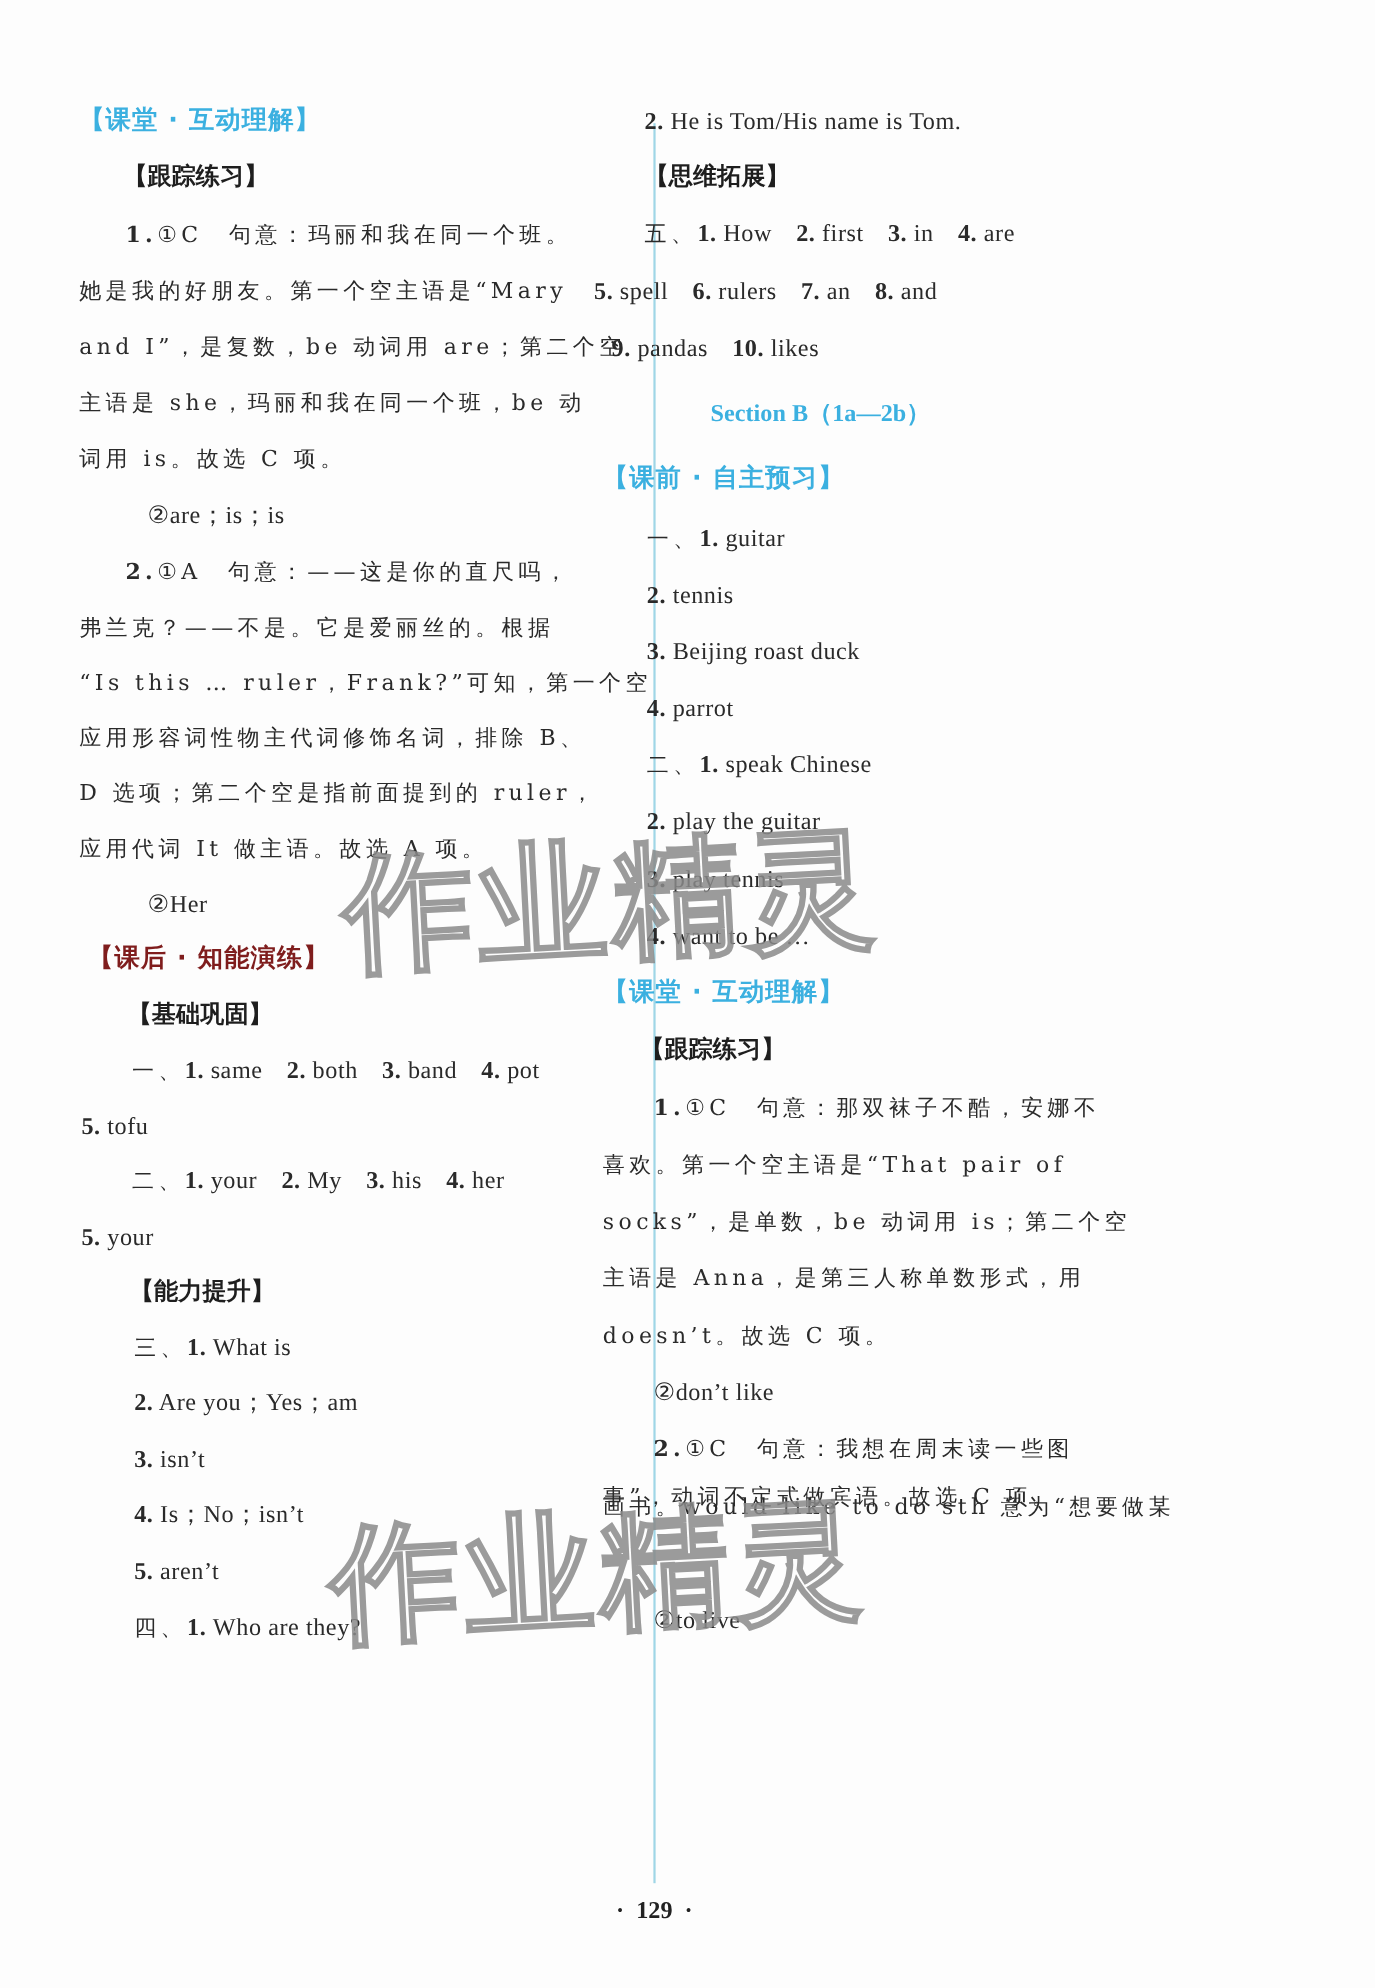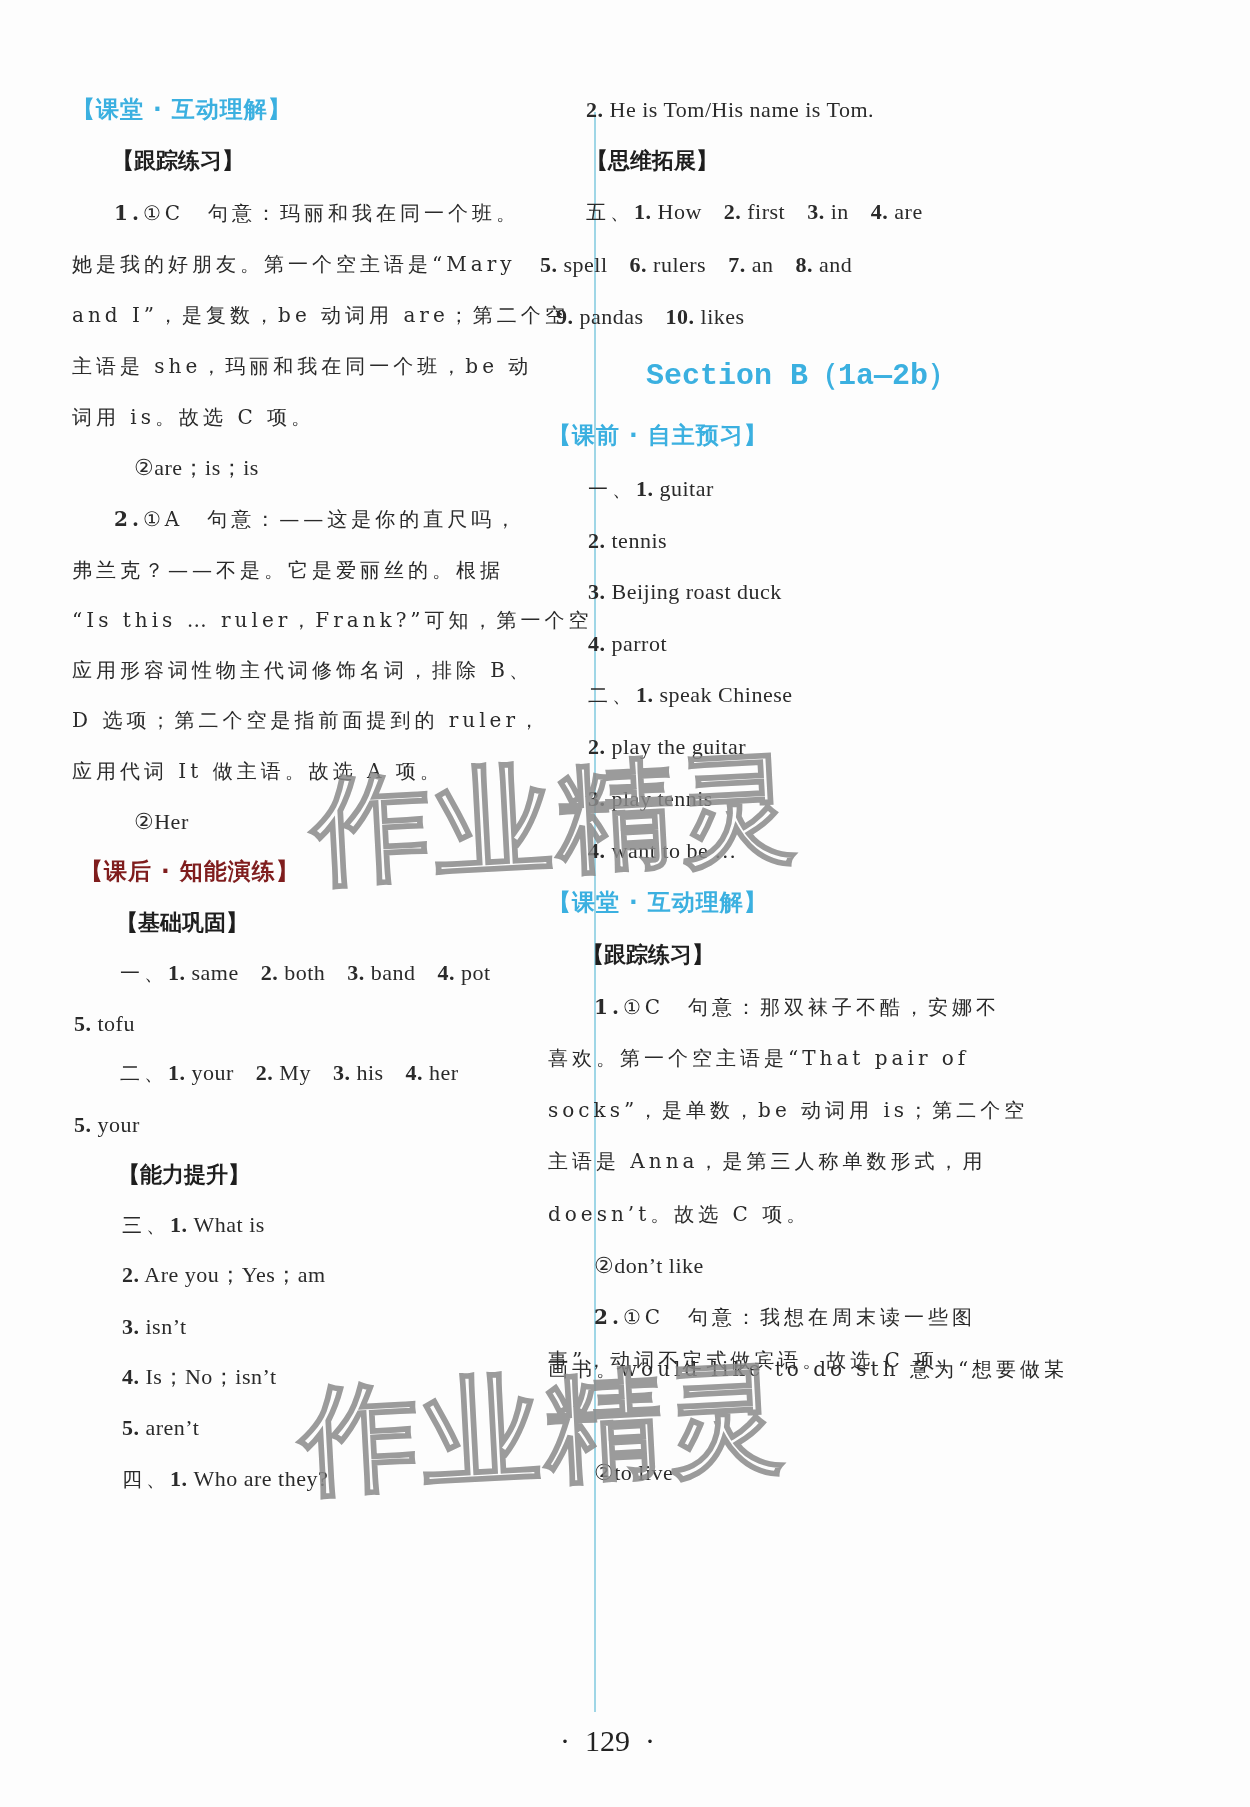--- a/index.html
+++ b/index.html
@@ -29,26 +29,26 @@
     font-family: "DejaVu Sans", sans-serif; font-weight: bold;
     font-size: 23px; line-height: 30px; letter-spacing: 1px;
   }
   .sub-head {
     position: absolute; white-space: nowrap;
     font-family: "DejaVu Sans", sans-serif; font-weight: bold;
     font-size: 22px; line-height: 30px; color: #1e1e1e;
   }
   .section-title {
     position: absolute; white-space: nowrap;
-    font-family: Liberation Mono, monospace; font-weight: bold;
-    font-size: 30px; line-height: 32px;
+    font-family: Liberation Serif, serif; font-weight: bold;
+    font-size: 22px; line-height: 32px;
   }
   .page-num {
     position: absolute; left: 560px; top: 1724px; white-space: nowrap;
-    font-family: "Liberation Serif", serif; font-weight: normal; font-size: 30px; color: #222;
+    font-family: "Liberation Serif", serif; font-weight: bold; font-size: 22px; color: #222;
   }
   .watermark {
     position: absolute; white-space: nowrap;
     font-family: "DejaVu Sans", sans-serif; font-weight: bold;
     font-size: 118px; letter-spacing: 4px;
     color: transparent; -webkit-text-stroke: 2px #8a8a8a;
     transform: rotate(-3deg); opacity: 0.85; pointer-events: none;
   }
   .gap { display: inline-block; width: 22px; }
 </style>

